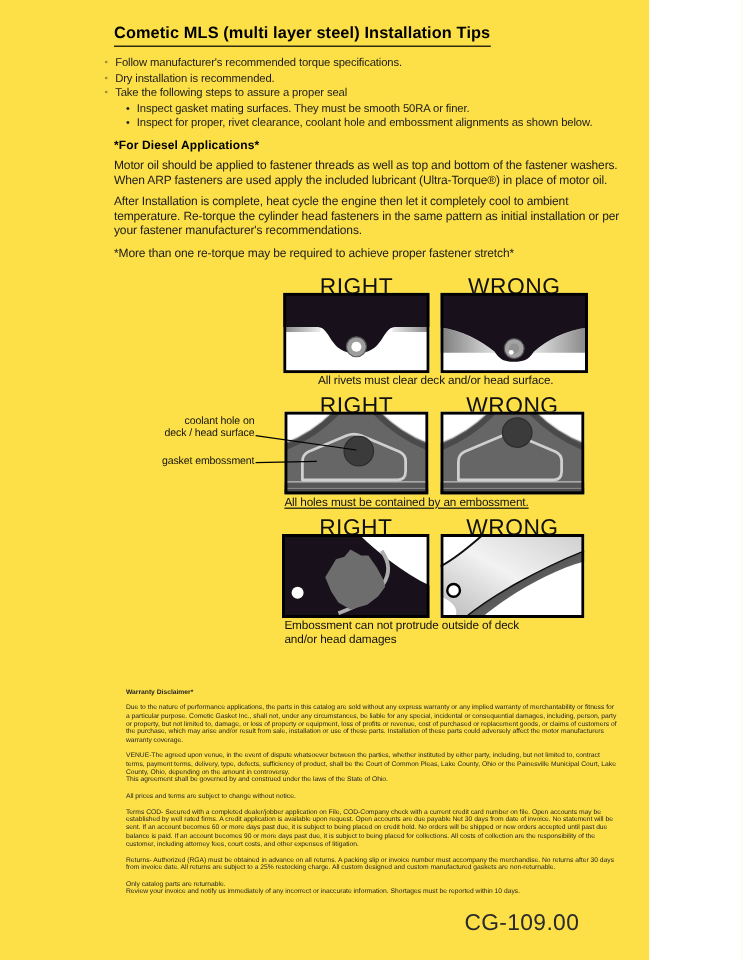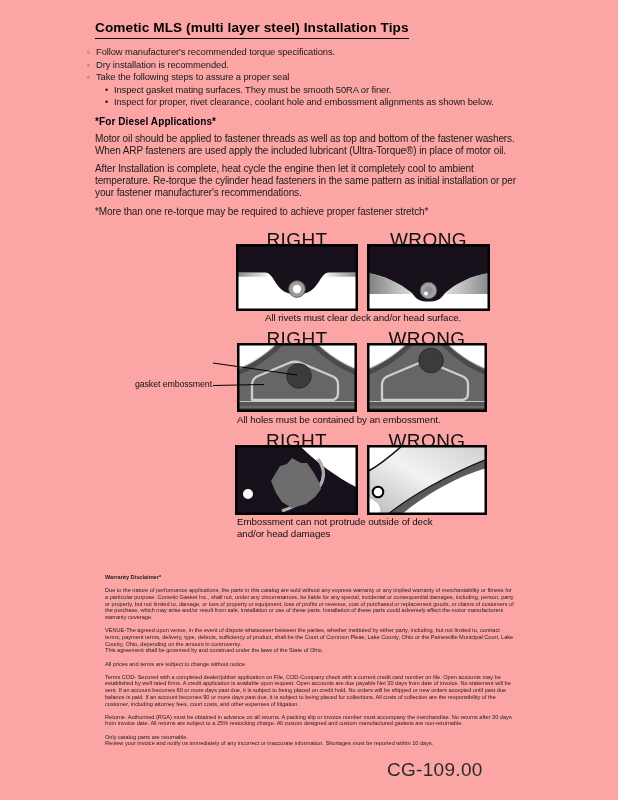--- a/index.html
+++ b/index.html
@@ -1,17 +1,17 @@
 <!DOCTYPE html>
 <html><head>
 <meta charset="utf-8">
 <style>
   html,body{margin:0;padding:0;background:#ffffff;}
   .page{
-    position:relative;width:618px;height:800px;background:#fca5a5;overflow:hidden;
+    position:relative;width:541px;height:800px;background:#fde047;overflow:hidden;
     font-family:"Liberation Sans", sans-serif;color:#1a1a1a;
   }
   .abs{position:absolute;}
   
   .title{
     left:95px;top:20px;font-size:13.6px;font-weight:bold;color:#000;
     border-bottom:1.6px solid #000;padding-bottom:3px;letter-spacing:.1px;
   }
   
   .bullets{left:87px;top:46px;width:438px;font-size:9.4px;line-height:12.6px;letter-spacing:-0.1px;}
@@ -116,20 +116,24 @@
     <circle cx="61.5" cy="46.5" r="4.2" fill="#919191"></circle>
     <circle cx="59" cy="49.6" r="2" fill="#ffffff"></circle>
     <rect x="1.25" y="1.25" width="120.5" height="64.5" fill="none" stroke="#000000" stroke-width="2.5"></rect>
   </svg>
 
   <div class="abs cap" style="left:237px;top:312px;margin-left:28px;">All rivets must clear deck and/or head surface.</div>
 
   <div class="abs dglabel" style="left:237px;top:328px;width:120px;">RIGHT</div>
   <div class="abs dglabel" style="left:367px;top:328px;width:120px;">WRONG</div>
 
+  <div class="abs sidelabel" style="left:100px;top:346px;width:112px;">
+    <div>coolant hole on</div>
+    <div>deck / head surface</div>
+  </div>
   <div class="abs sidelabel" style="left:100px;top:380px;width:112px;">gasket embossment</div>
 
   <svg class="abs" style="left:237px;top:343px;" width="120" height="69" viewBox="0 0 120 69">
     <rect x="0" y="0" width="120" height="69" fill="#666666"></rect>
     <path d="M44,1 C33,12 18,23 1,30" stroke="#4a4a4a" stroke-width="4.5" fill="none"></path>
     <path d="M76,1 C87,12 102,23 119,30" stroke="#4a4a4a" stroke-width="4.5" fill="none"></path>
     <path d="M0,0 L40,0 C30,10 16,20 0,26 Z" fill="#ffffff"></path>
     <path d="M120,0 L80,0 C90,10 104,20 120,26 Z" fill="#ffffff"></path>
     <path d="M40,0 C30,10 16,20 0,26" stroke="#d8d8d8" stroke-width="1" fill="none"></path>
     <path d="M80,0 C90,10 104,20 120,26" stroke="#d8d8d8" stroke-width="1" fill="none"></path>
@@ -157,21 +161,21 @@
     <path d="M15,57 L15,42 Q15,36 20,33.5 L52,20 Q58,17.5 64,20 L96,33.5 Q101,36 101,41 L101,50 Q101,57 94,57 Z" fill="none" stroke="#cfcfcf" stroke-width="2.3" stroke-linejoin="round"></path>
     <circle cx="64" cy="17.5" r="12.3" fill="#3b3b3b" stroke="#2d2d2d" stroke-width="1"></circle>
     <rect x="1.25" y="1.25" width="117.5" height="66.5" fill="none" stroke="#000000" stroke-width="2.5"></rect>
   </svg>
 
   <svg class="abs leader" style="left:210px;top:355px;" width="100" height="35" viewBox="0 0 100 35">
     <line x1="3" y1="8" x2="87" y2="20" stroke="#000000" stroke-width="1"></line>
     <line x1="3" y1="30.5" x2="54" y2="29.5" stroke="#000000" stroke-width="1"></line>
   </svg>
 
-  <div class="abs cap" style="left:237px;top:414px;">All holes must be contained by an embossment.</div>
+  <div class="abs cap" style="left:237px;top:414px;text-decoration:underline;">All holes must be contained by an embossment.</div>
 
   <div class="abs dglabel" style="left:235px;top:430px;width:123px;">RIGHT</div>
   <div class="abs dglabel" style="left:367px;top:430px;width:120px;">WRONG</div>
 
   <svg class="abs" style="left:235px;top:445px;" width="123" height="70" viewBox="0 0 123 70">
     <rect x="0" y="0" width="123" height="70" fill="#ffffff"></rect>
     <path d="M0,0 H64 C80,16 101,32 123,43 V70 H0 Z" fill="#18111c"></path>
     <path d="M83,14 C96,32 86,52 47,66" stroke="#adadad" stroke-width="3.2" fill="none"></path>
     <polygon points="36,36 45,21 52,19 57,13 66,18 72,18 79,28 84,37 86,44 80,52 71,59 57,63 47,57 41,48" fill="#6d6d6d"></polygon>
     <circle cx="13" cy="49" r="5" fill="#ffffff"></circle>

